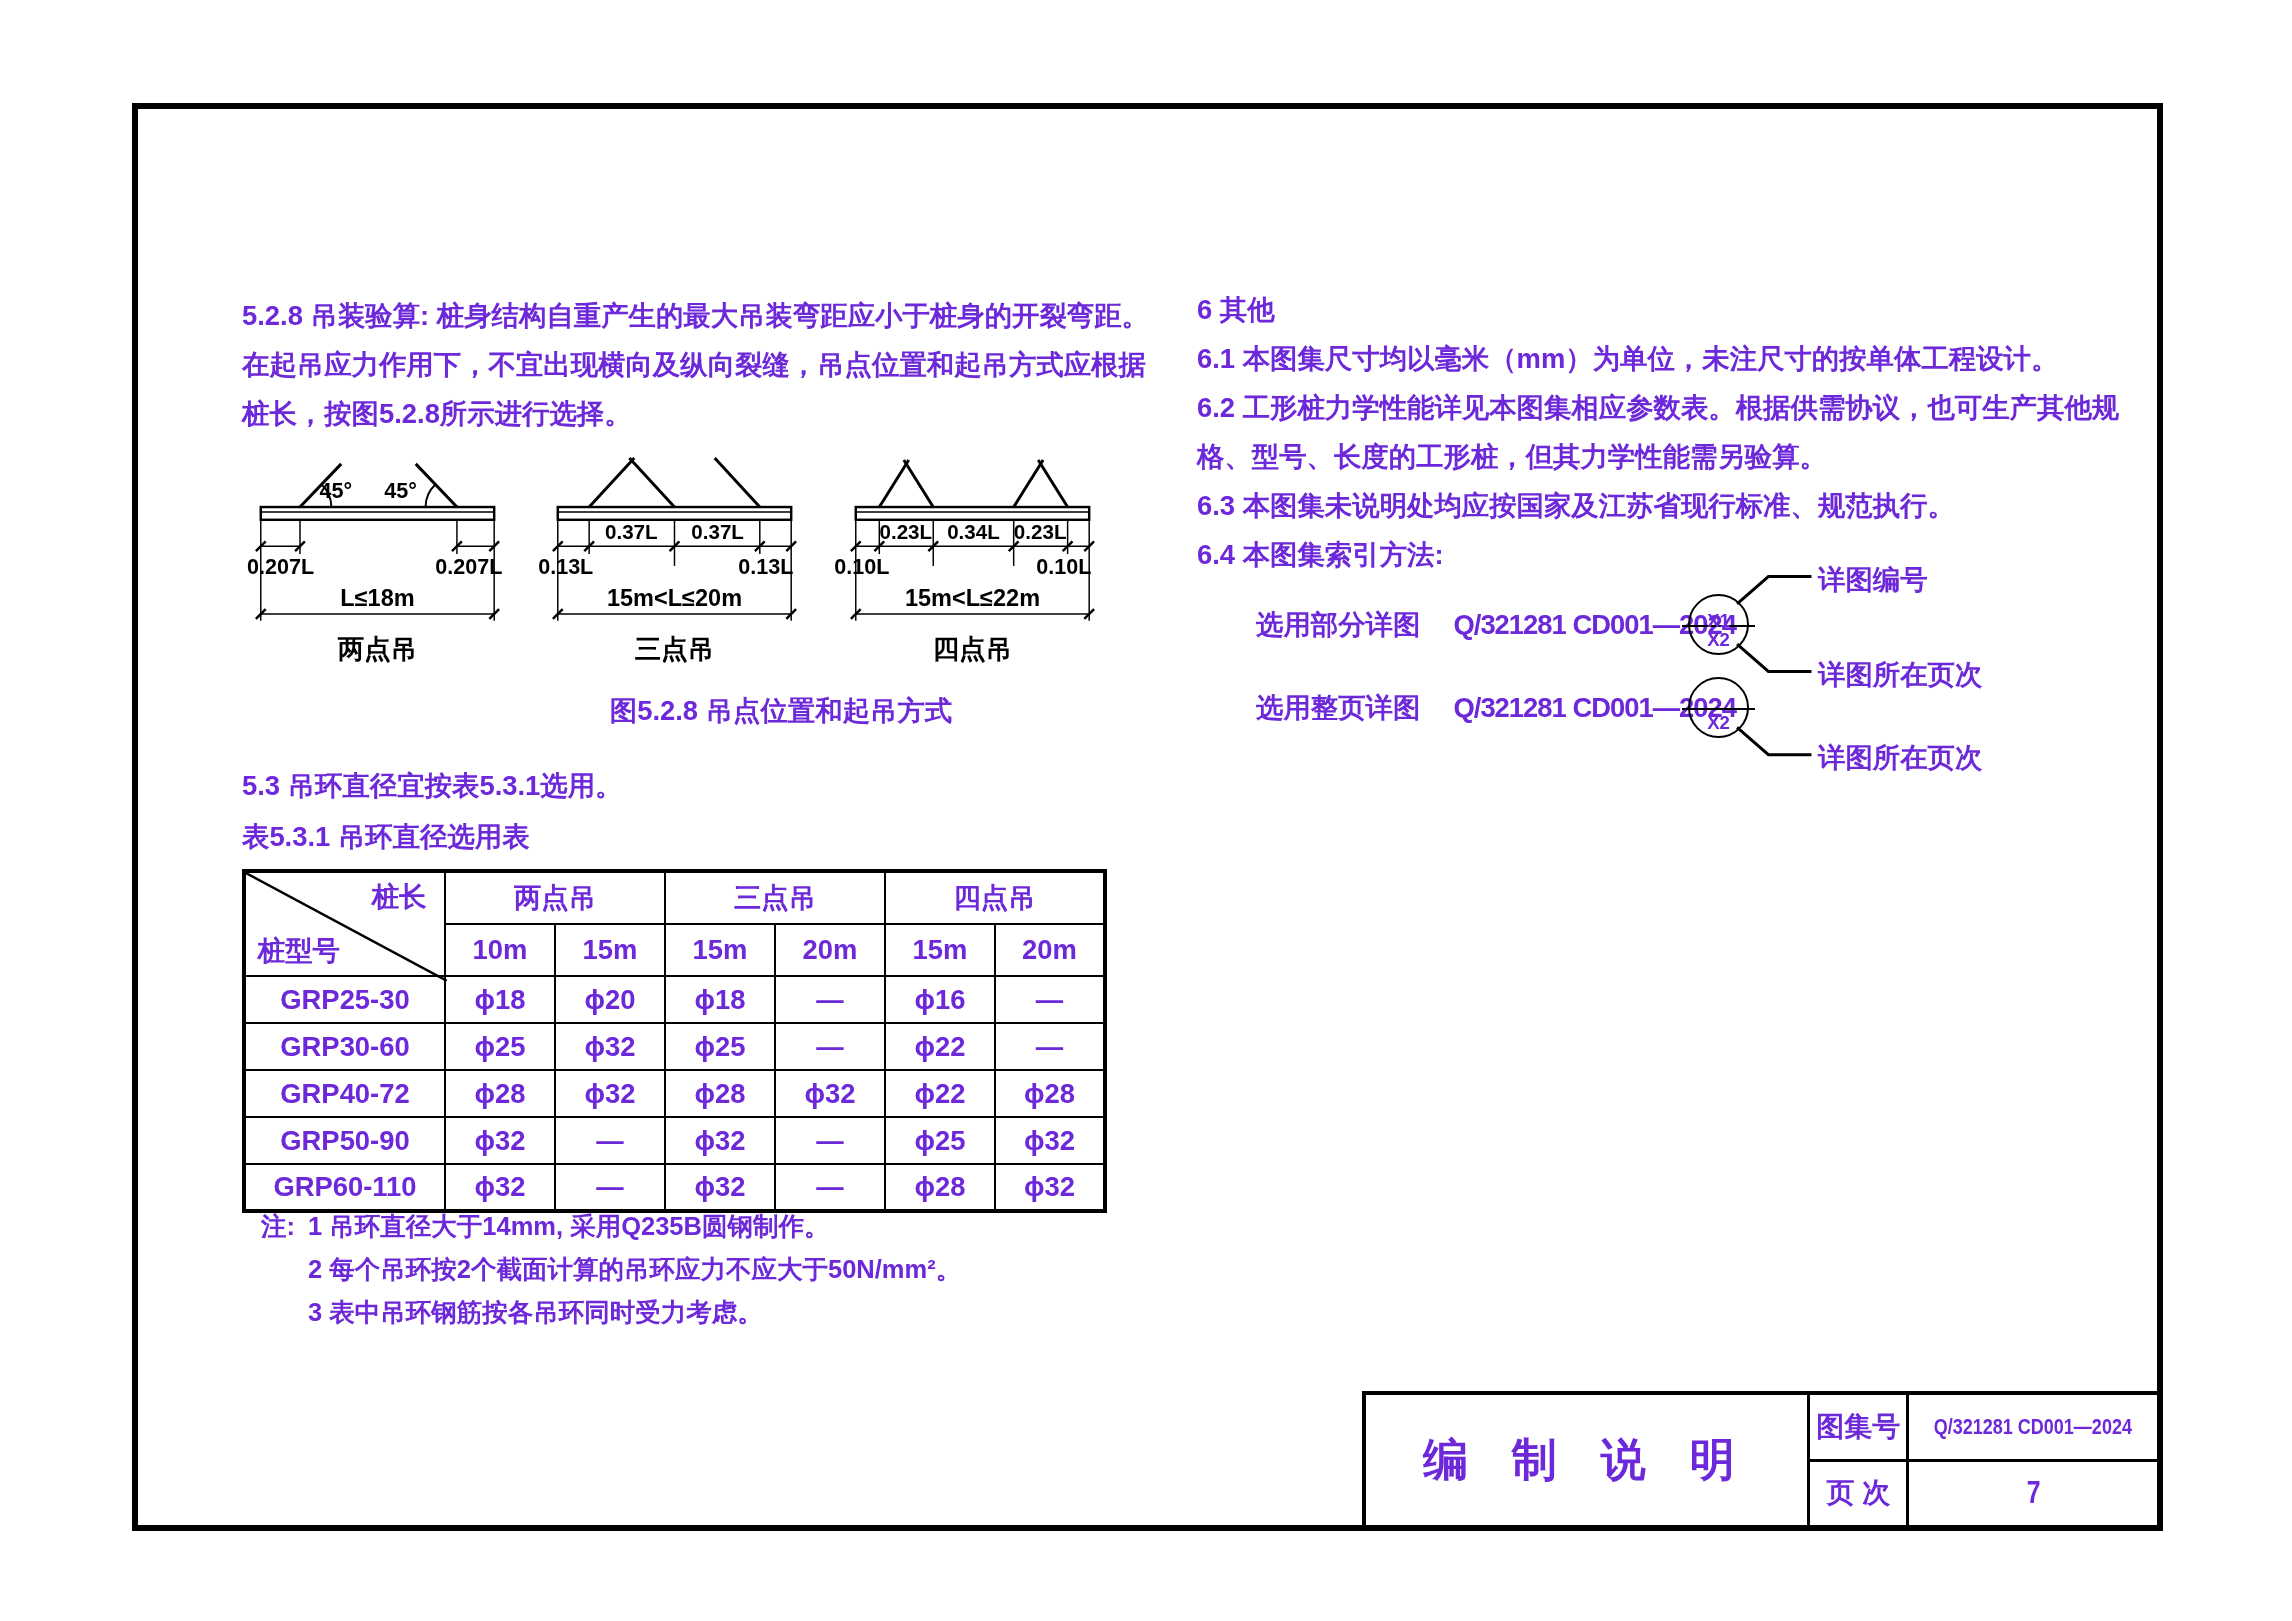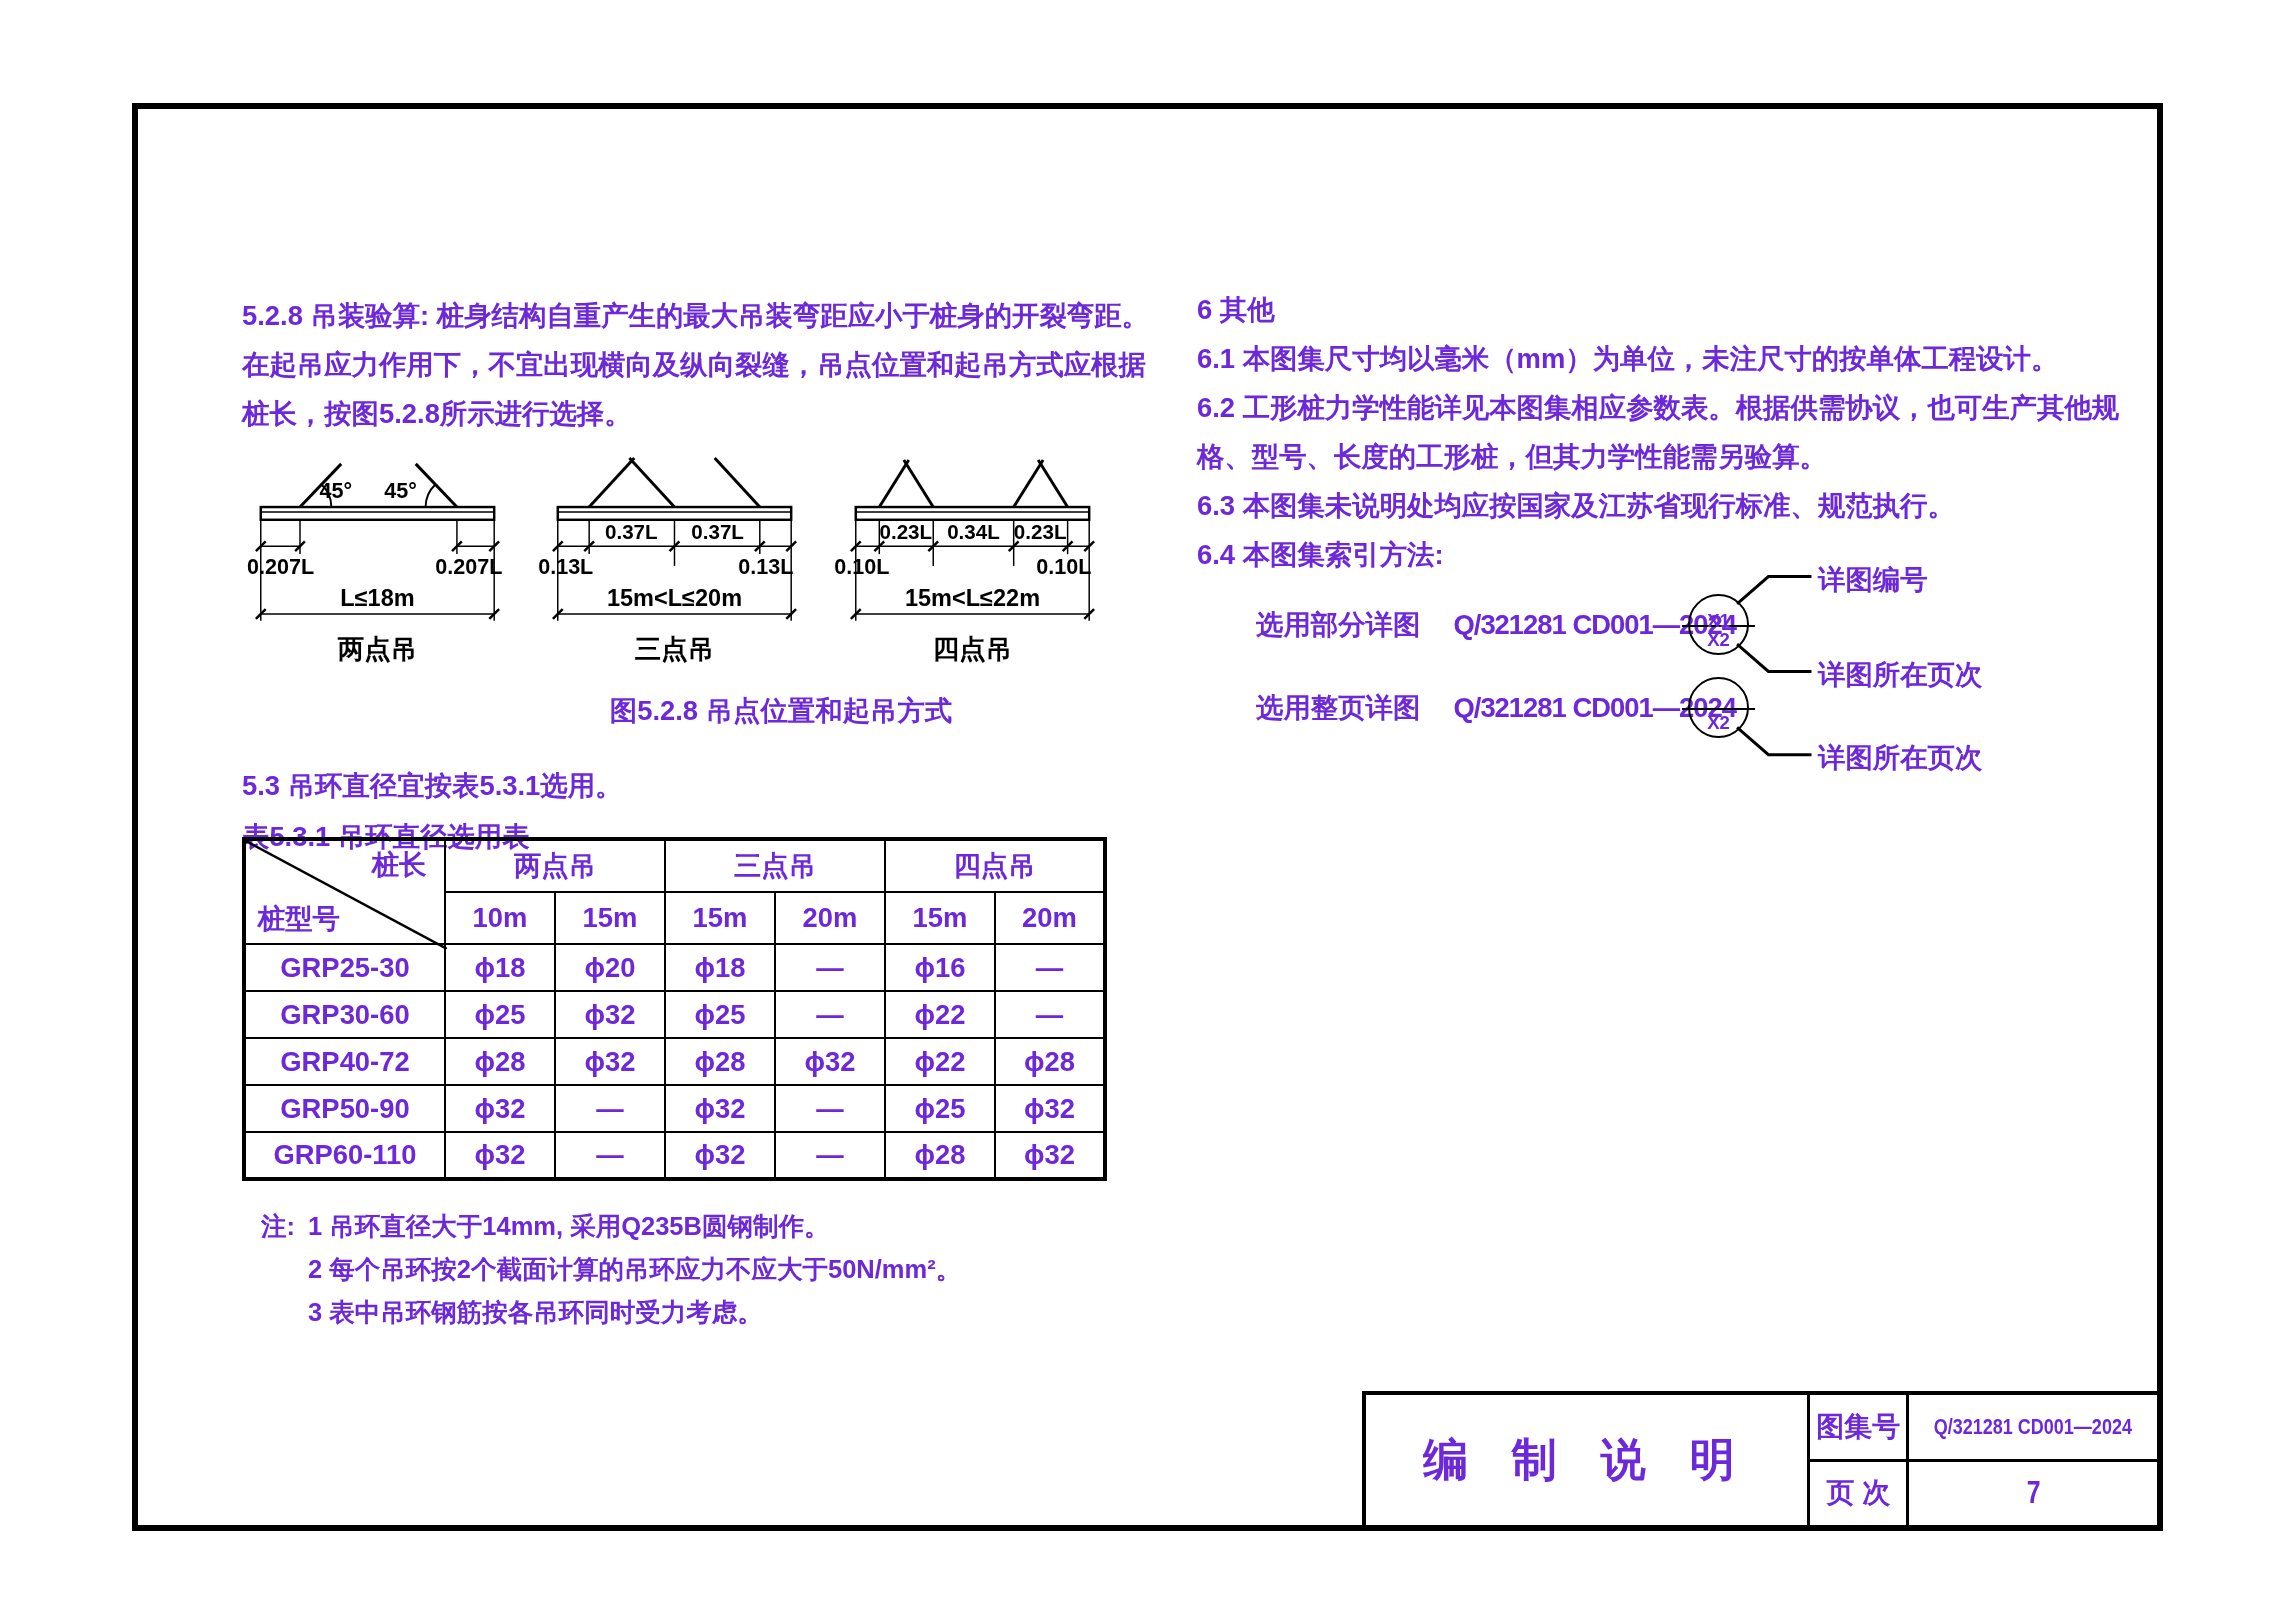--- a/index.html
+++ b/index.html
@@ -14,21 +14,21 @@
   .sec53{left:104px;top:659px;font-size:27.4px;font-weight:600;}
   .tbl-title{left:104px;top:710px;width:861px;font-size:27.4px;font-weight:600;}
   
   .dia{position:absolute;width:255px;height:216px;overflow:visible;}
   .dia line,.dia path,.dia rect{stroke:#000;fill:none;}
   .dia text{fill:#000;font-family:"Liberation Sans","DejaVu Sans",sans-serif;font-weight:600;font-size:22px;}
   .dia text.seg{font-size:21px;}
   .dia text.len{font-size:24px;}
   .dia text.cap{font-size:27px;}
   
-  .grid{position:absolute;left:104px;top:728px;border-collapse:collapse;table-layout:fixed;}
+  .grid{position:absolute;left:104px;top:760px;border-collapse:collapse;table-layout:fixed;}
   .grid{border:4.9px solid #000;}
   .grid td{border:2.9px solid #000;text-align:center;font-size:27.4px;font-weight:600;padding:0;}
   .grid td.model{font-size:27.4px;}
   .corner{position:relative;}
   .corner .c-top{position:absolute;top:5.9px;right:17.6px;font-size:27.4px;}
   .corner .c-bot{position:absolute;bottom:5.9px;left:11.8px;font-size:27.4px;}
   .corner svg{position:absolute;left:0;top:0;}
   
   .notes{left:123px;top:1096px;}
   .note-row{display:flex;font-size:25.5px;font-weight:600;line-height:43px;white-space:nowrap;}

